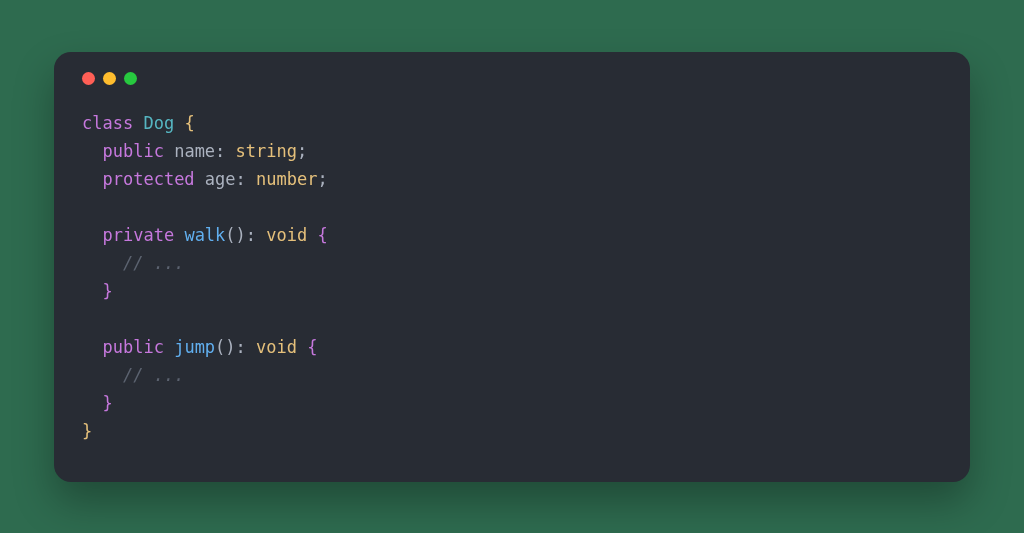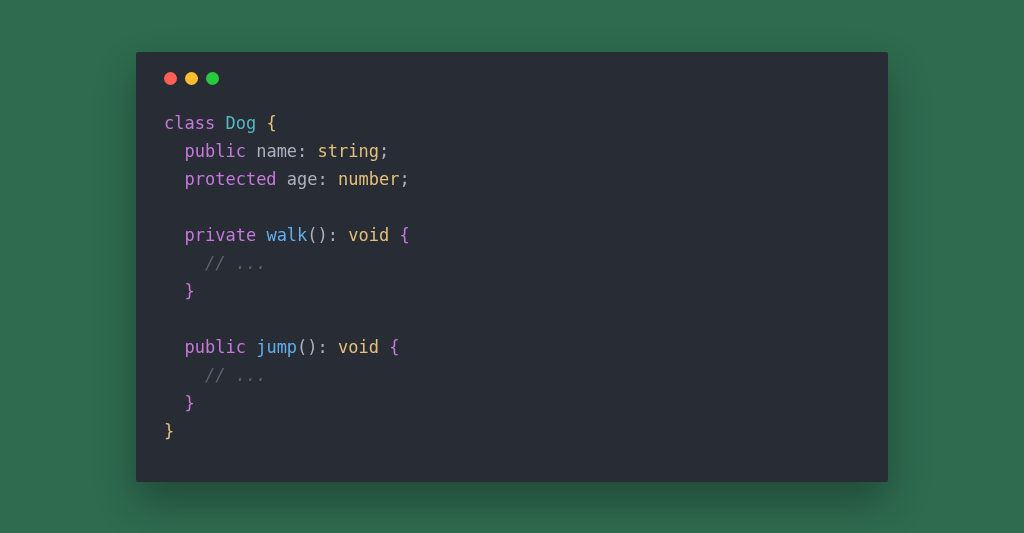--- a/index.html
+++ b/index.html
@@ -10,24 +10,24 @@
     body {
       background: #2e6b4f;
       width: 1024px;
       height: 533px;
       display: flex;
       align-items: center;
       justify-content: center;
       font-family: 'Menlo', 'Monaco', 'Consolas', monospace;
     }
     .code-window {
-      width: 752px;
+      width: 916px;
       height: 430px;
       background: #282c34;
-      border-radius: 2px;
+      border-radius: 17px;
       box-shadow: 0 20px 40px rgba(0,0,0,0.3);
       padding: 20px 28px;
       overflow: hidden;
     }
     .window-controls {
       display: flex;
       gap: 8px;
       margin-bottom: 24px;
     }
     .dot {

